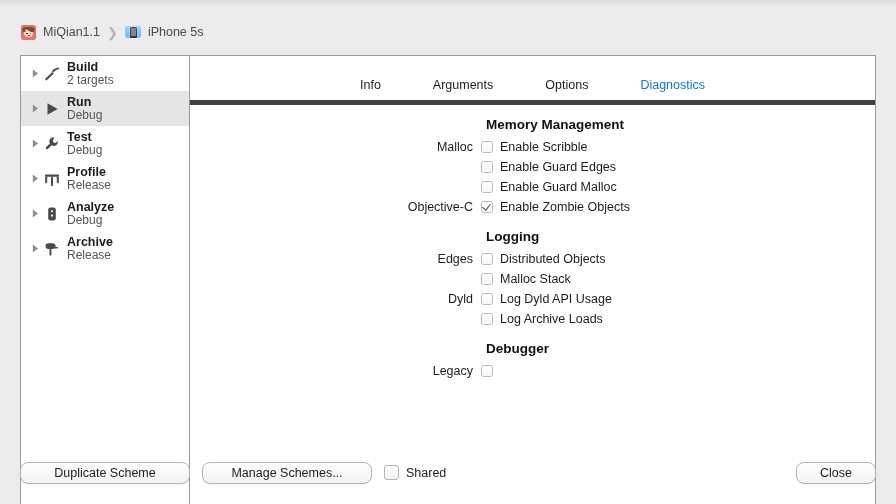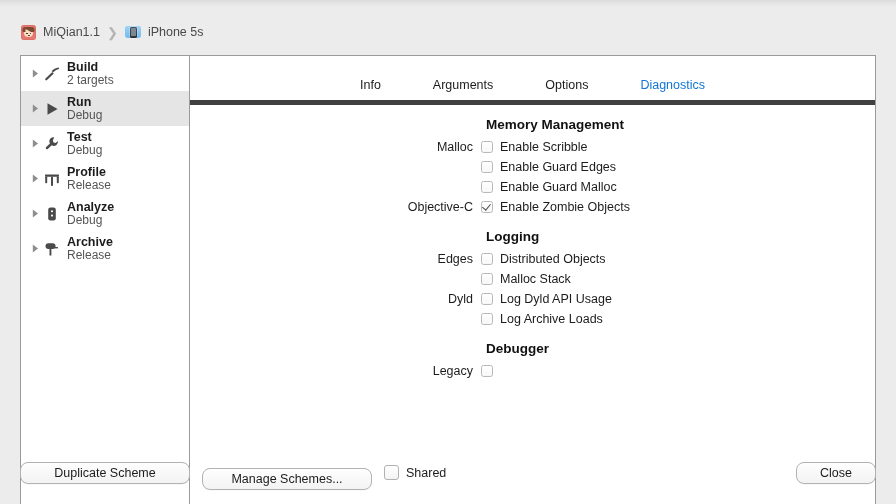--- a/index.html
+++ b/index.html
@@ -164,21 +164,21 @@
   .btn {
     position: absolute; height: 22px;
     background: linear-gradient(to bottom, #fefefe, #f3f3f3);
     border: 1px solid #b2b2b2; border-radius: 8px;
     font-size: 12.5px; color: #1c1c1c;
     display: flex; align-items: center; justify-content: center;
     box-sizing: border-box;
     box-shadow: 0 0.5px 0.5px rgba(0,0,0,0.06);
   }
   #btn-duplicate { left: 20px; top: 0; width: 170px; }
-  #btn-manage    { left: 202px; top: 6px; width: 170px; }
+  #btn-manage    { left: 202px; top: 0; width: 170px; }
   #btn-close     { left: 796px; top: 0; width: 80px; }
   .shared-wrap {
     position: absolute; left: 384px; top: 3px;
     display: flex; align-items: center;
   }
   .cb-lg {
     width: 13px; height: 13px; flex: none;
     border: 1px solid #b2b2b2; border-radius: 3px;
     background: linear-gradient(to bottom, #ffffff, #f4f4f4);
   }

